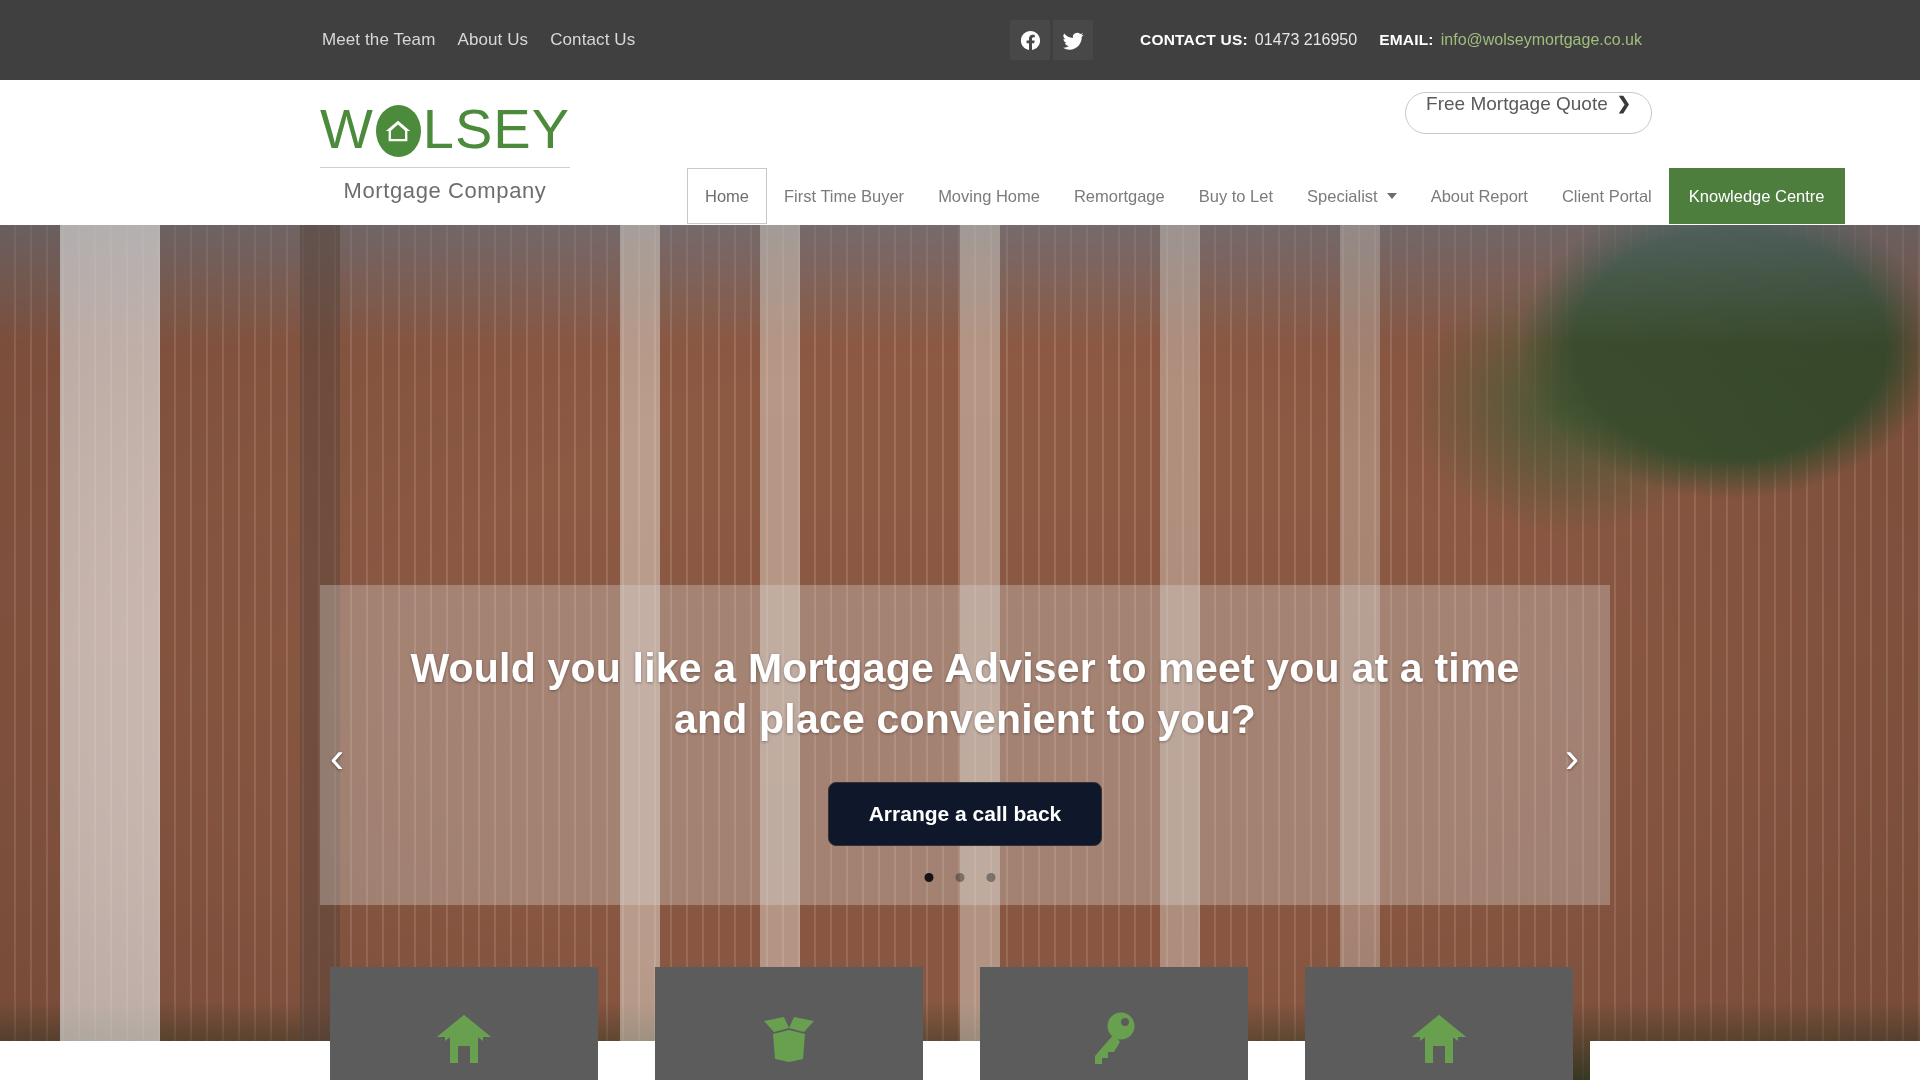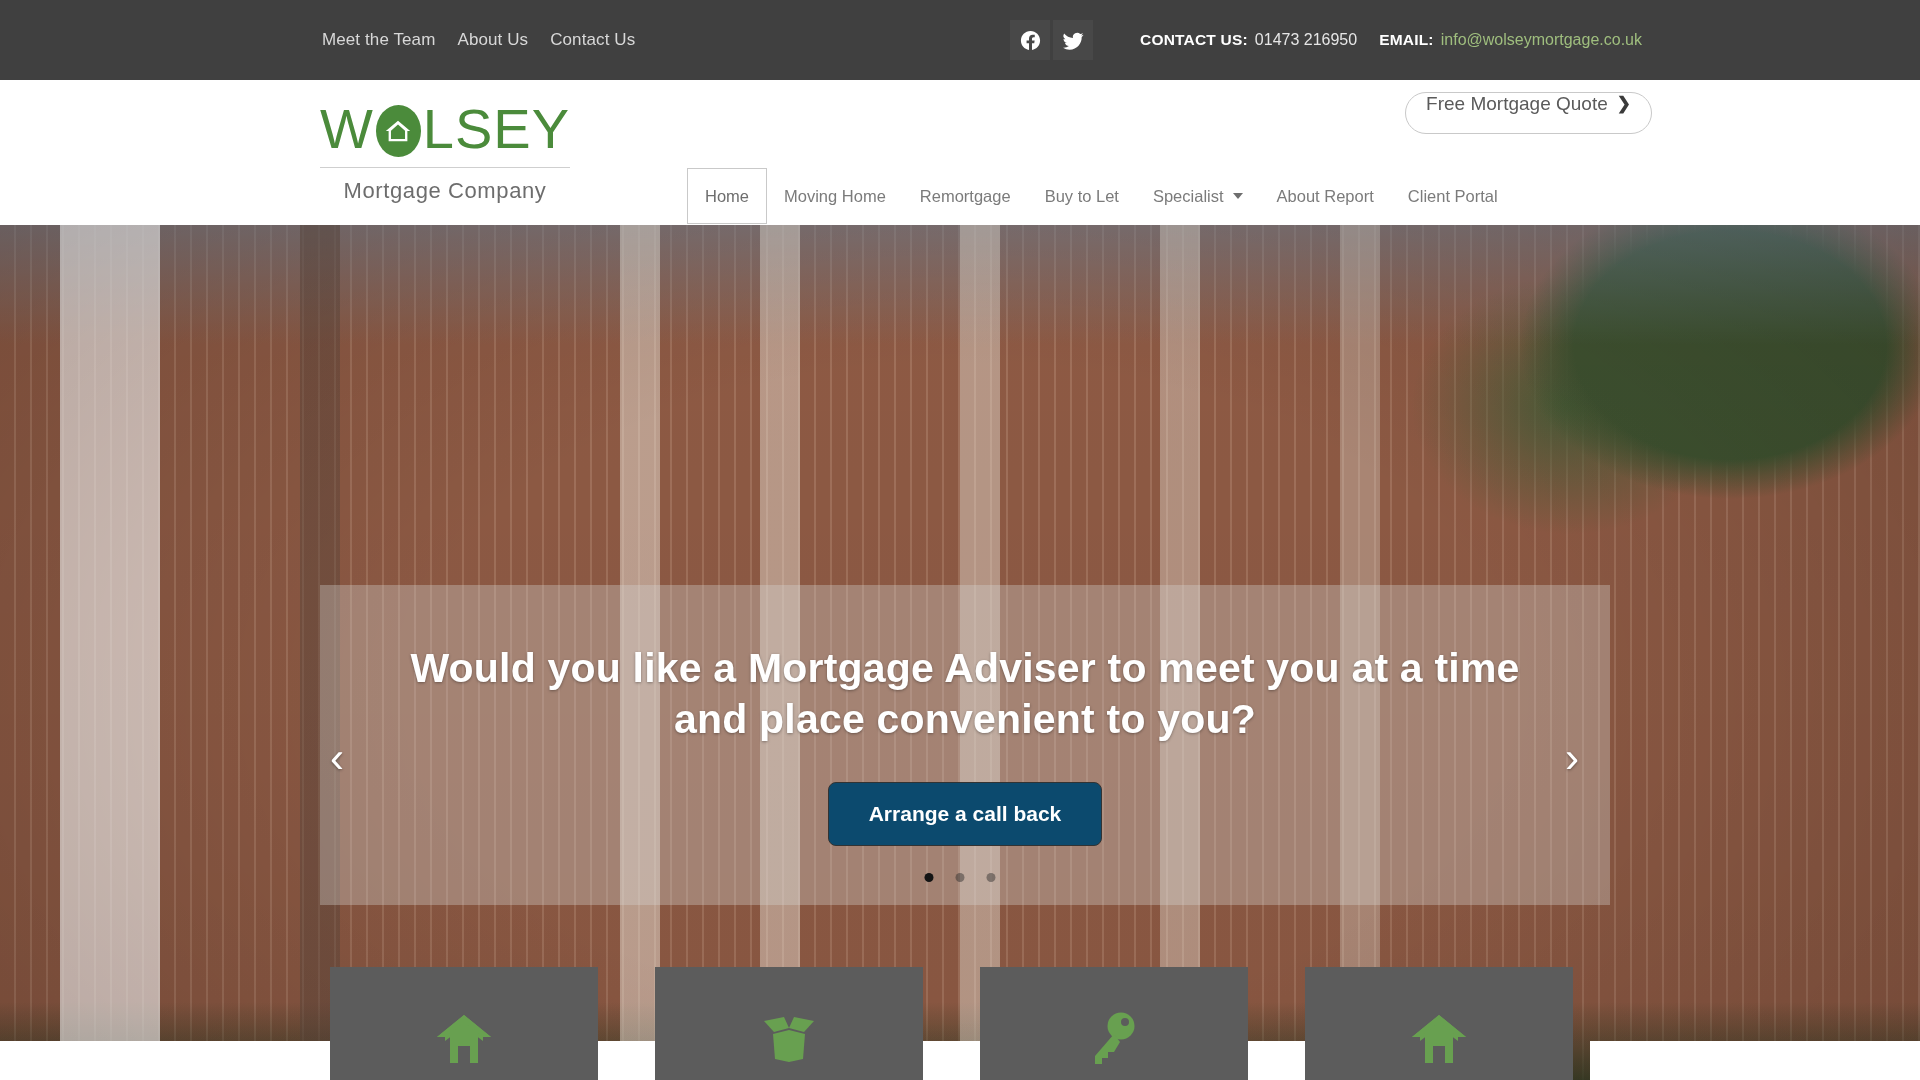--- a/index.html
+++ b/index.html
@@ -242,21 +242,21 @@
     font-size:41px;
     font-weight:bold;
     line-height:1.25;
     text-align:center;
     width:1170px;
     text-shadow:0 1px 3px rgba(0,0,0,.35);
     letter-spacing:.2px;
   }
   .hero-cta {
     margin-top:36px;
-    background:#0c4a6e;
+    background:#0f172a;
     color:#ffffff;
     font-size:21px;
     font-weight:bold;
     border:1px solid #333333;
     border-radius:8px;
     padding:19px 40px;
     cursor:pointer;
     font-family:"Liberation Sans", sans-serif;
   }
 
@@ -369,29 +369,31 @@
     <div class="logo-sub">Mortgage Company</div>
   </a>
 
   <button class="quote-btn">
     <span>Free Mortgage Quote</span>
     <span class="chev">❯</span>
   </button>
 
   <nav class="mainnav">
     <a class="nav-item active">Home</a>
+    <a class="nav-item">First Time Buyer</a>
     <a class="nav-item">Moving Home</a>
     <a class="nav-item">Remortgage</a>
     <a class="nav-item">Buy to Let</a>
     <a class="nav-item">
       <span>Specialist</span>
       <span class="caret"></span>
     </a>
     <a class="nav-item">About Report</a>
     <a class="nav-item">Client Portal</a>
+    <a class="nav-item cta">Knowledge Centre</a>
   </nav>
 </div>
 
 <div class="hero">
   <div class="hero-photo"></div>
   <div class="hero-roofline"></div>
   <div class="hero-windows"></div>
   <div class="hero-vignette"></div>
 
   <div class="hero-overlay">

